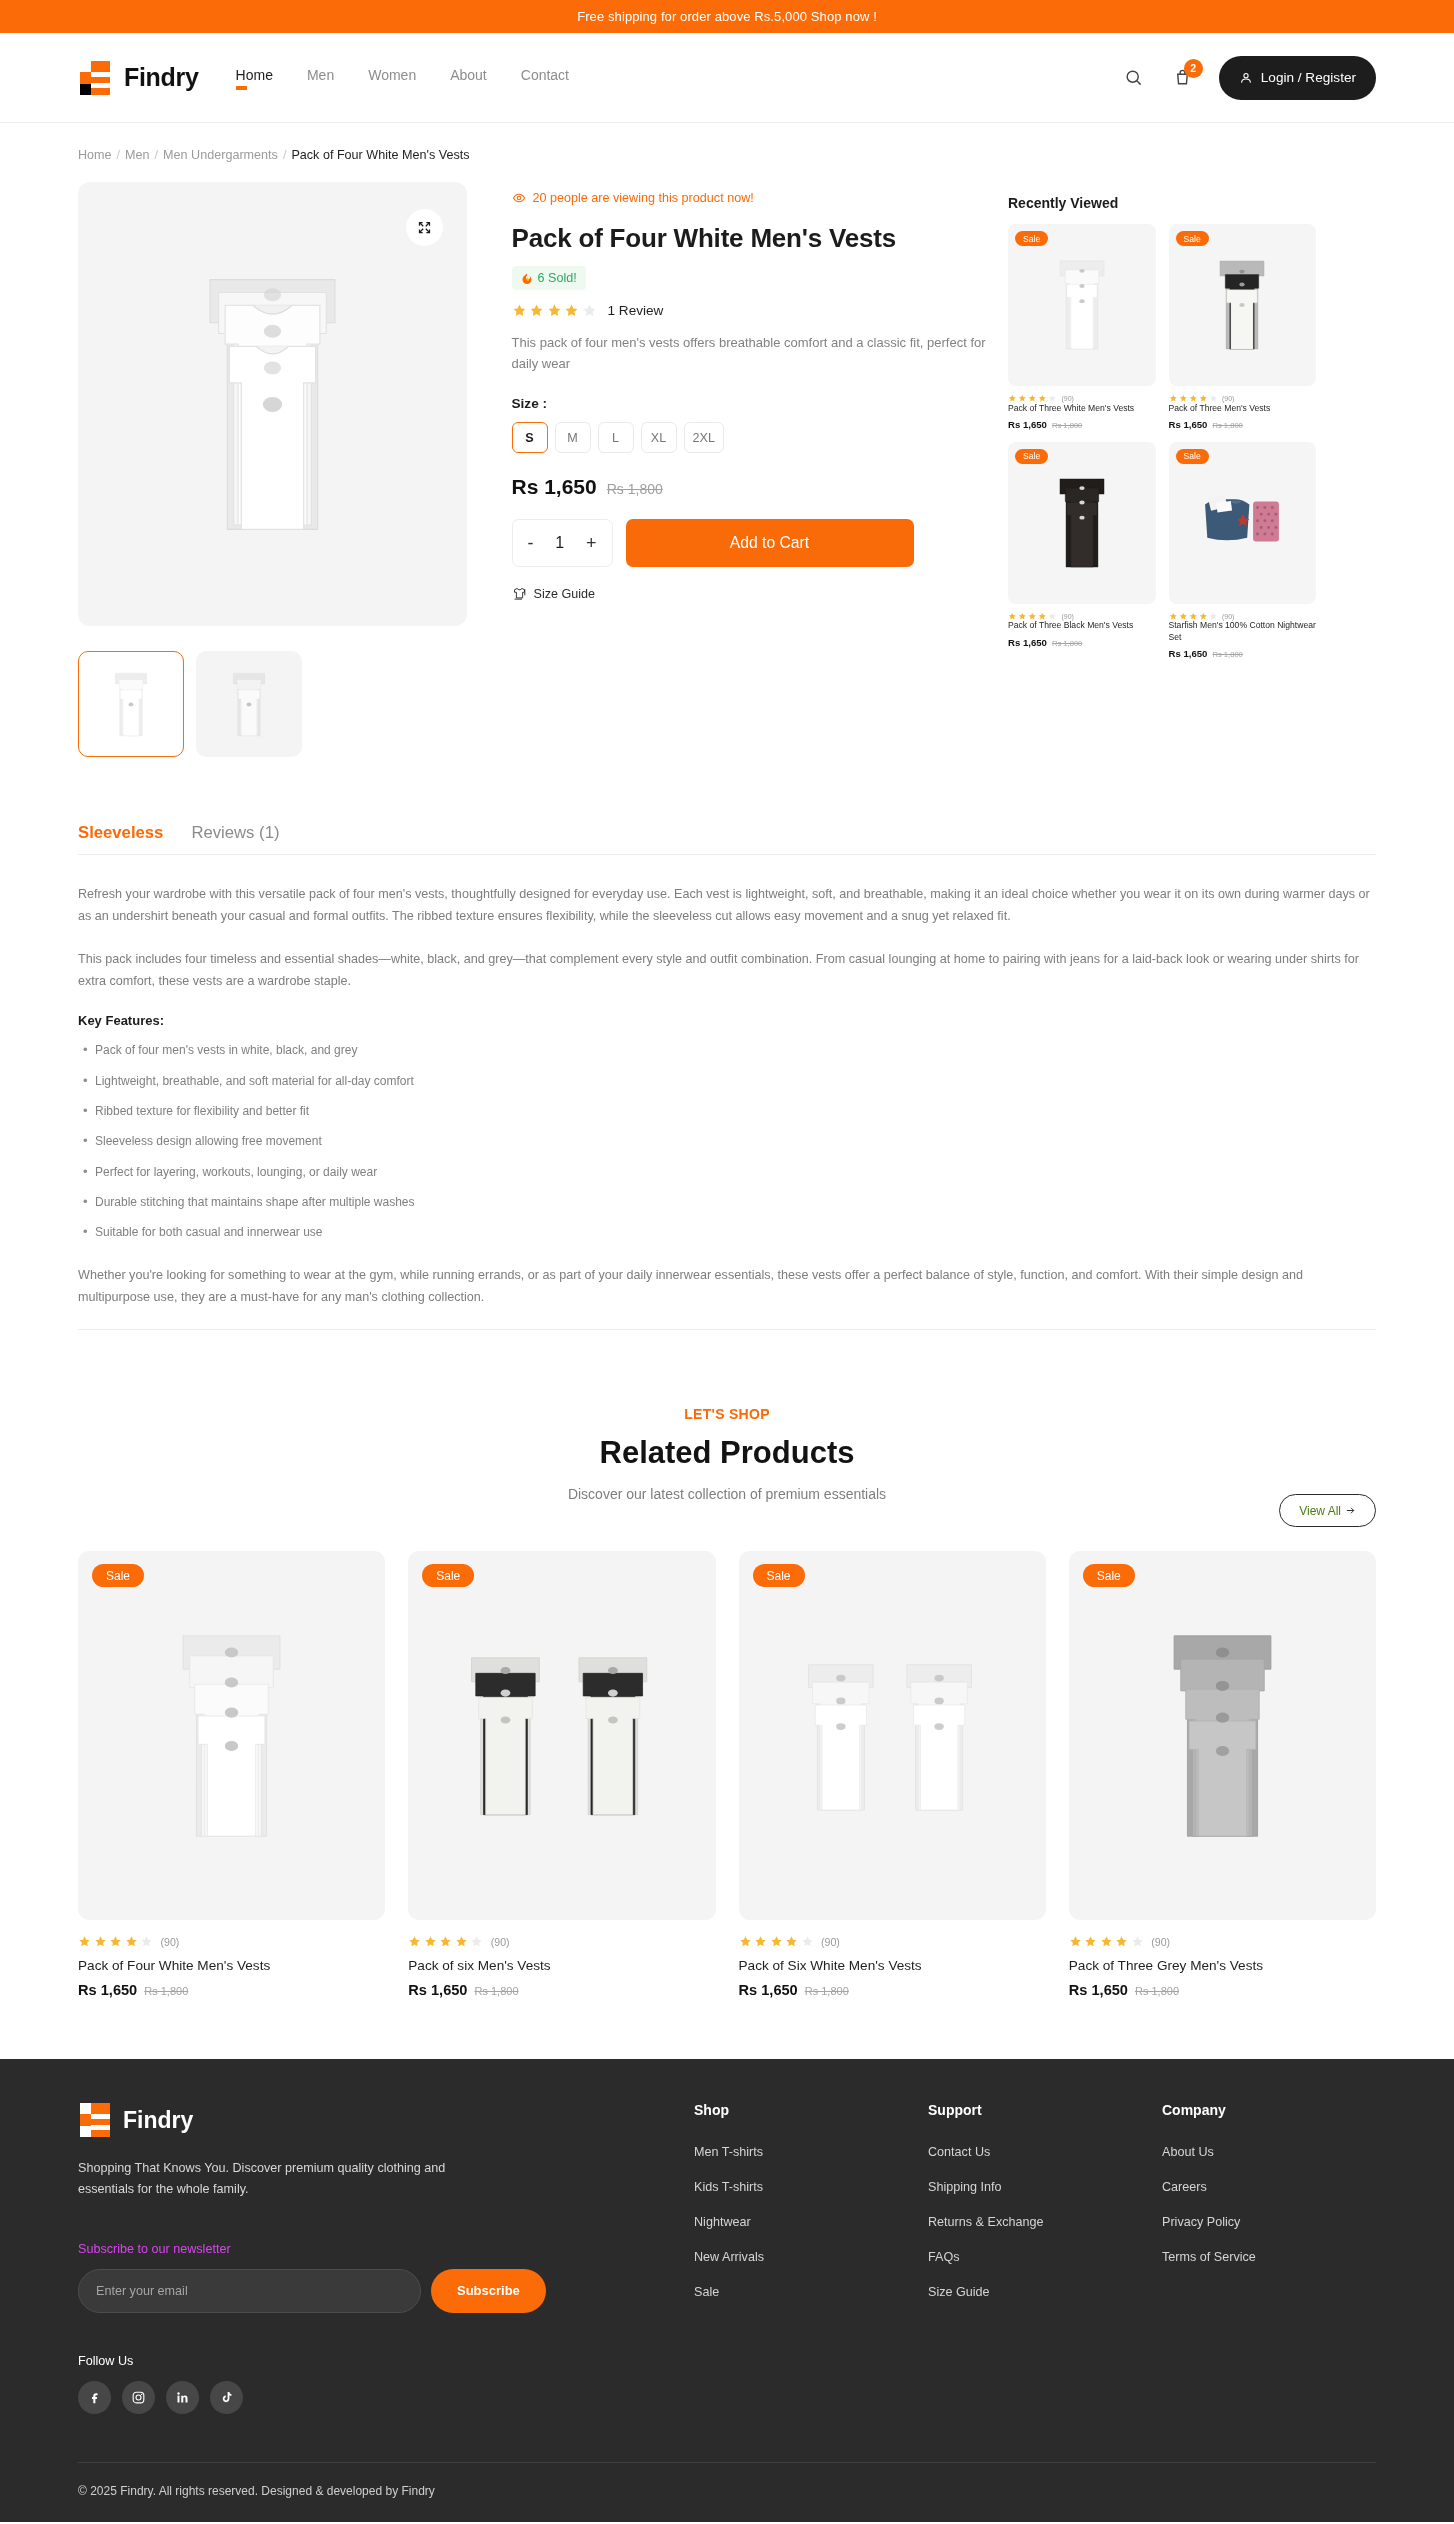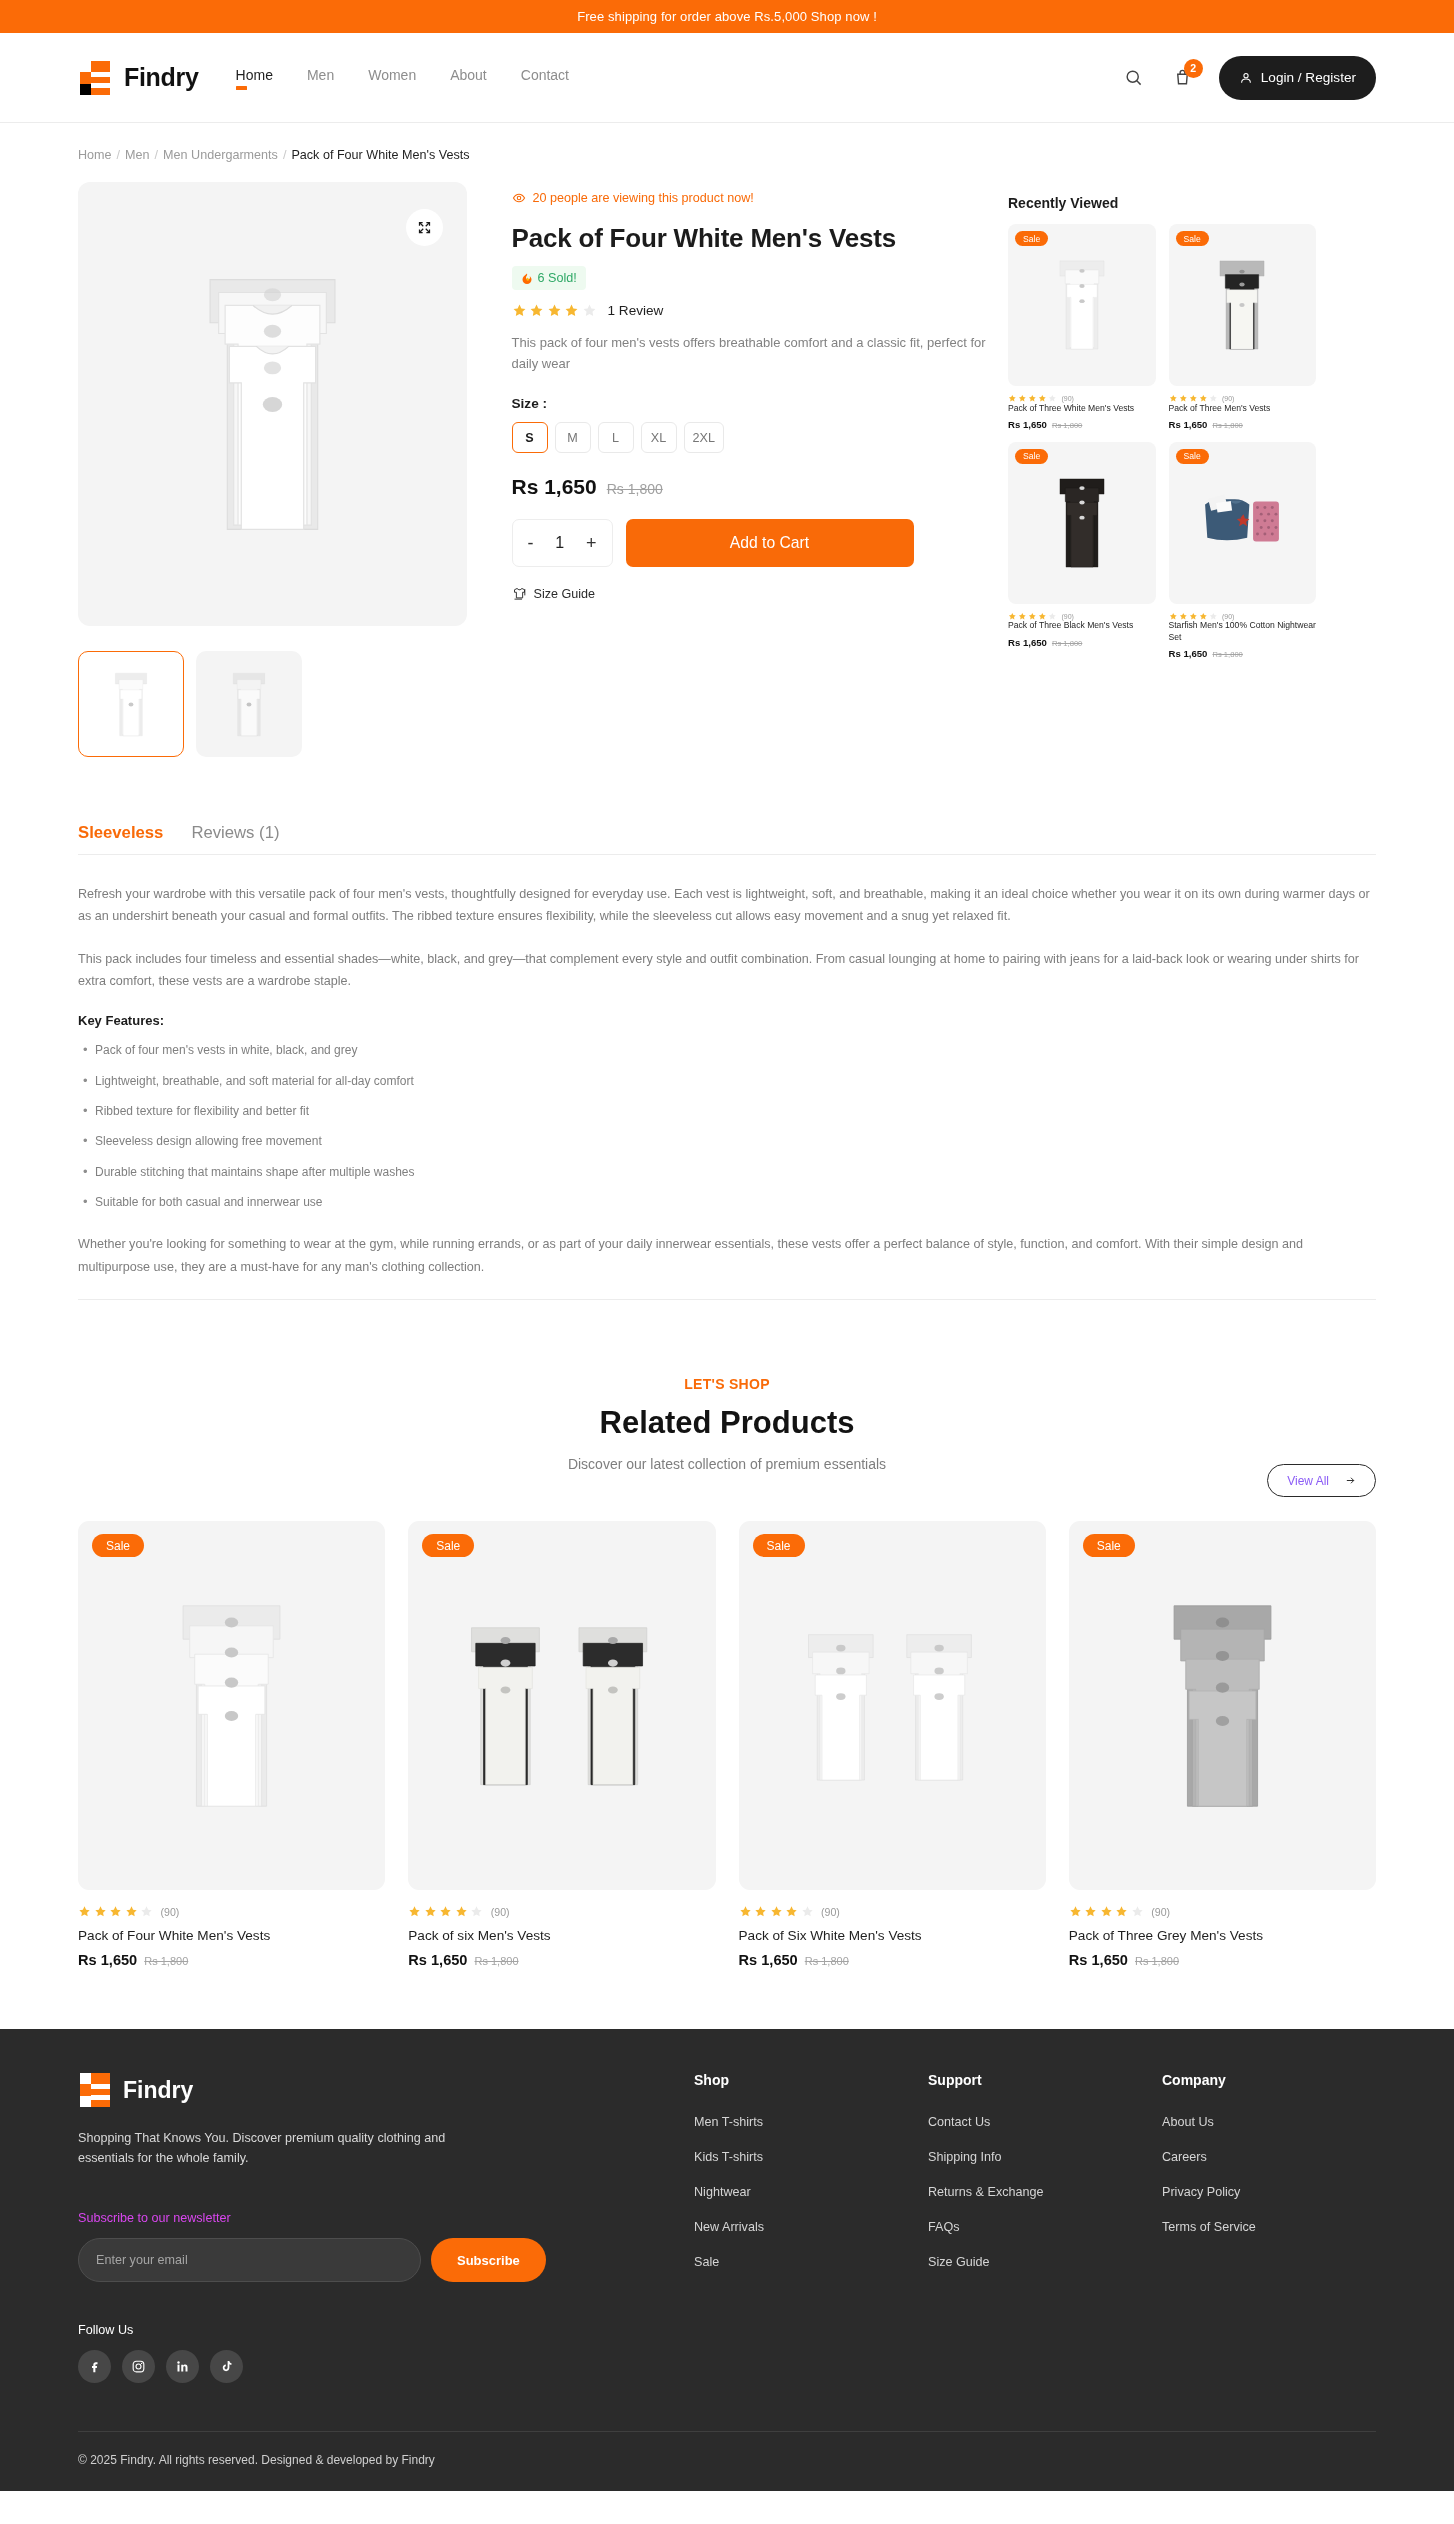--- a/index.html
+++ b/index.html
@@ -201,21 +201,21 @@
 
   
   .related { padding: 77px 78px 0 78px; }
   .rel-head { text-align: center; }
   .rel-kicker { color: #F96A08; font-size: 14px; font-weight: 600; letter-spacing: 0.3px; }
   .rel-title { font-size: 31px; font-weight: 700; margin-top: 13px; color: #131313; }
   .rel-sub { font-size: 14px; color: #7e7e7e; margin-top: 15px; }
   .viewall-row { display: flex; justify-content: flex-end; margin-top: -8px; }
   .viewall {
     border: 1px solid #2a2a2a; border-radius: 20px; padding: 0 19px; height: 33px;
-    display: flex; align-items: center; gap: 16px; font-size: 12px; color: #8b5cf6;
+    display: flex; align-items: center; gap: 4px; font-size: 12px; color: #4d7c0f;
     cursor: pointer; background: #fff;
   }
   .rel-grid {
     display: grid; grid-template-columns: repeat(4, 1fr); gap: 0 23px; margin-top: 24px;
   }
   .rp-card { width: 100%; }
   .rp-img {
     position: relative; width: 100%; height: 369px; background: #f4f4f4;
     border-radius: 11px; display: flex; align-items: center; justify-content: center;
     overflow: hidden;
@@ -652,20 +652,21 @@
 
     <div class="desc-body">
       <p>Refresh your wardrobe with this versatile pack of four men's vests, thoughtfully designed for everyday use. Each vest is lightweight, soft, and breathable, making it an ideal choice whether you wear it on its own during warmer days or as an undershirt beneath your casual and formal outfits. The ribbed texture ensures flexibility, while the sleeveless cut allows easy movement and a snug yet relaxed fit.</p>
       <p>This pack includes four timeless and essential shades—white, black, and grey—that complement every style and outfit combination. From casual lounging at home to pairing with jeans for a laid-back look or wearing under shirts for extra comfort, these vests are a wardrobe staple.</p>
       <div class="kf-title">Key Features:</div>
       <ul class="kf-list">
         <li>Pack of four men's vests in white, black, and grey</li>
         <li>Lightweight, breathable, and soft material for all-day comfort</li>
         <li>Ribbed texture for flexibility and better fit</li>
         <li>Sleeveless design allowing free movement</li>
+        <li>Perfect for layering, workouts, lounging, or daily wear</li>
         <li>Durable stitching that maintains shape after multiple washes</li>
         <li>Suitable for both casual and innerwear use</li>
       </ul>
       <p>Whether you're looking for something to wear at the gym, while running errands, or as part of your daily innerwear essentials, these vests offer a perfect balance of style, function, and comfort. With their simple design and multipurpose use, they are a must-have for any man's clothing collection.</p>
     </div>
   </div>
   <div class="section-rule"></div>
 
   <div class="related">
     <div class="rel-head">

